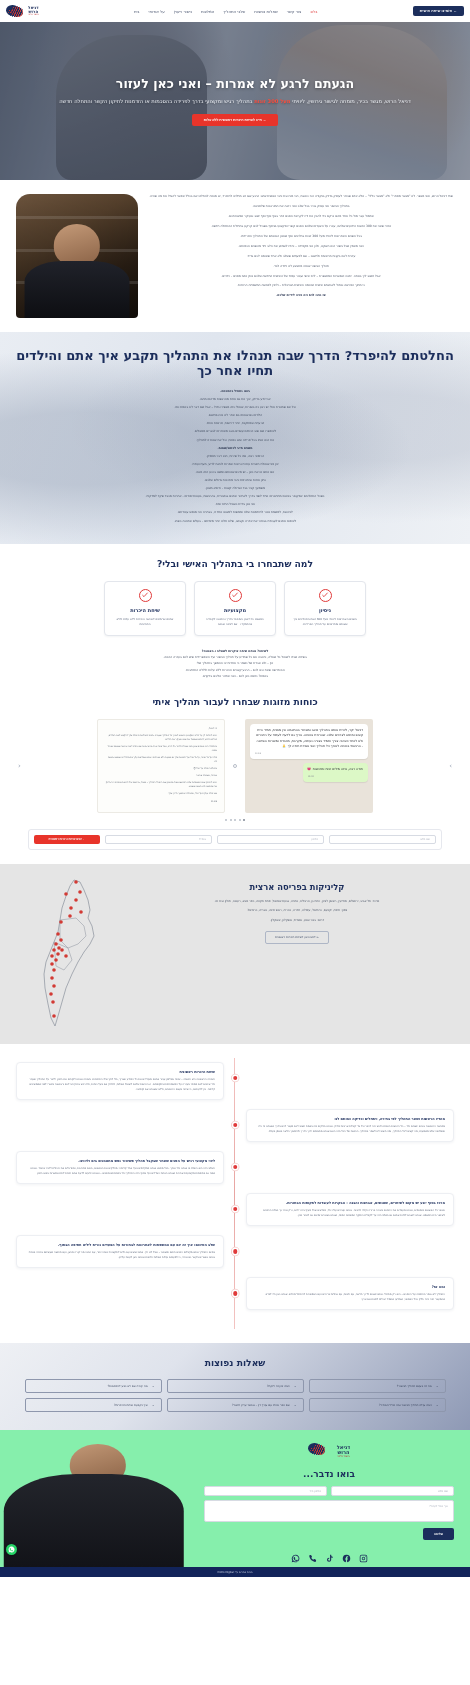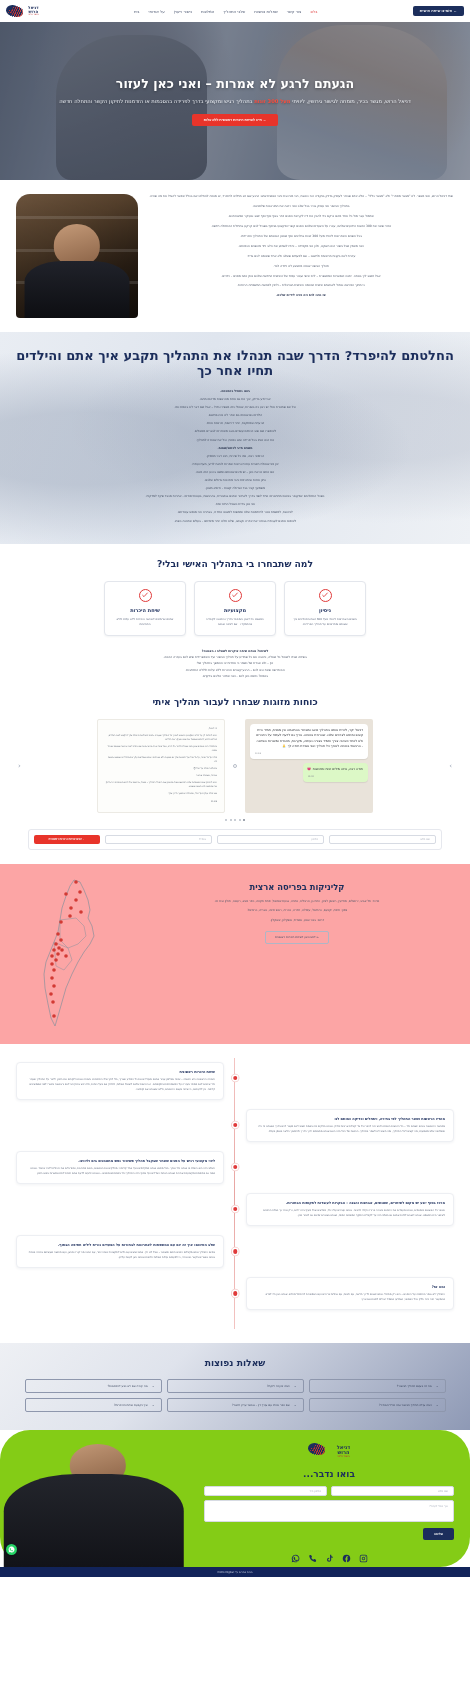--- a/index.html
+++ b/index.html
@@ -187,21 +187,21 @@
     font-size: 2.7px; color: #6b7384; padding: 0 5px; font-family: inherit; text-align: right;
     direction: rtl;
   }
   .leadform input::placeholder { color: #a8aebb; }
   .leadform button {
     flex: 0 0 66px; height: 9px; background: #e8342a; color: #fff; border: none;
     border-radius: 2px; font-size: 2.7px; font-weight: bold; cursor: pointer; white-space: nowrap;
   }
 
   
-  .clinics { display: flex; gap: 6px; align-items: flex-start; background: #fca5a5; padding: 14px 14px 16px; }
+  .clinics { display: flex; gap: 6px; align-items: flex-start; background: #e5e5e5; padding: 14px 14px 16px; }
   .clinics-txt { flex: 1; text-align: right; padding-top: 4px; }
   .clinics-txt h2 { font-size: 8.4px; font-weight: bold; color: #1c2e5c; margin-bottom: 7px; text-align: center; }
   .clinics-txt p { font-size: 3px; line-height: 1.9; color: #4a5466; margin-bottom: 4px; text-align: center; }
   .clinics-btn {
     display: block; margin: 7px auto 0; border: 1px solid #aeb6c6; background: transparent;
     color: #32405e; font-size: 2.9px; padding: 3.5px 9px; border-radius: 2px; cursor: pointer;
     white-space: nowrap; font-family: inherit;
   }
   .map-wrap { flex: 0 0 118px; height: 150px; position: relative; }
 
@@ -235,21 +235,21 @@
   .faq-grid { display: flex; flex-wrap: wrap; gap: 5px 5px; justify-content: center; }
   .faq-item {
     width: 137px; border: 1px solid #8e97ad; border-radius: 2px; background: transparent;
     padding: 4px 6px; display: flex; align-items: center; gap: 4px; cursor: pointer;
     flex-direction: row-reverse; justify-content: flex-start;
   }
   .faq-item span.q { font-size: 2.9px; color: #2d3952; line-height: 1.4; text-align: right; flex: 1; }
   .faq-item .chev { font-size: 3.4px; color: #2d3952; }
 
   
-  .footer { display: flex; background: #84cc16; position: relative; min-height: 130px; border-radius: 30px; }
+  .footer { display: flex; background: #86efac; position: relative; min-height: 130px; }
   .foot-photo { flex: 0 0 188px; position: relative; overflow: hidden; }
   .foot-photo .fhead {
     position: absolute; left: 52%; top: 10%; width: 30%; height: 30%;
     transform: translateX(-50%); border-radius: 50% 50% 45% 45%;
     background: linear-gradient(165deg, #c29876, #8a6246);
   }
   .foot-photo .fbody {
     position: absolute; left: 50%; bottom: 0; width: 96%; height: 68%;
     transform: translateX(-50%); border-radius: 40% 40% 0 0;
     background: linear-gradient(180deg, #23252c 0%, #121318 100%);

